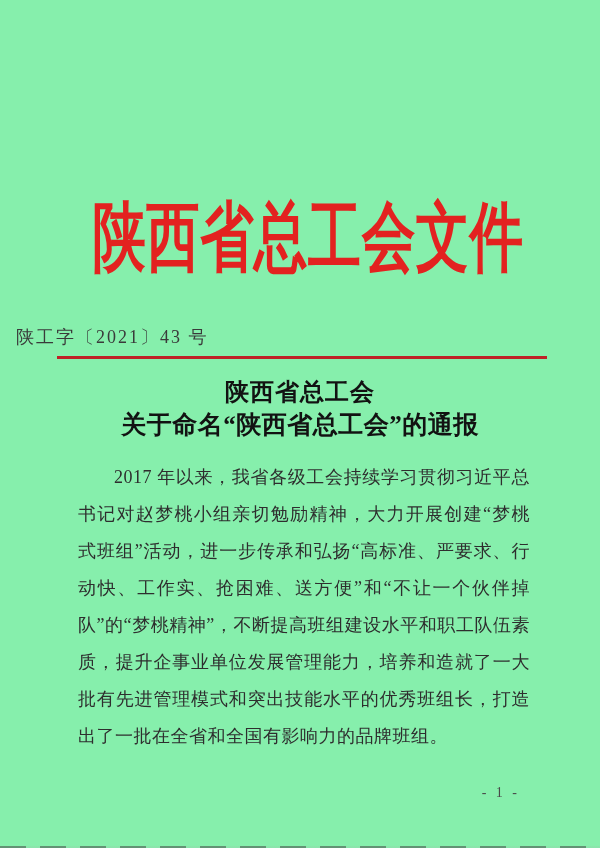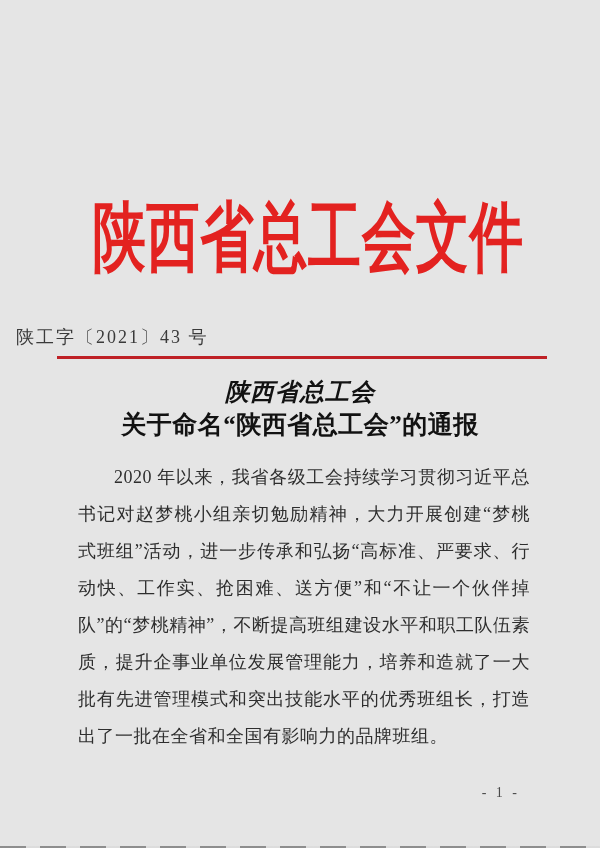--- a/index.html
+++ b/index.html
@@ -4,21 +4,21 @@
 <style>
   html, body {
     margin: 0;
     padding: 0;
     background: #ffffff;
   }
   .page {
     position: relative;
     width: 600px;
     height: 848px;
-    background: #e5e5e5;
+    background: #86efac;
     overflow: hidden;
     font-family: "Liberation Serif", "DejaVu Serif", serif;
   }
 
   
   .red-header {
     position: absolute;
     top: 192px;
     left: 0;
     width: 100%;
@@ -66,21 +66,20 @@
     left: 0;
     width: 100%;
     text-align: center;
     color: #121212;
     font-weight: bold;
   }
   .doc-title .line1 {
     font-size: 24px;
     line-height: 32px;
     letter-spacing: 1px;
-    font-style: italic;
   }
   .doc-title .line2 {
     font-size: 25px;
     line-height: 33px;
     letter-spacing: 0.5px;
   }
 
   
   .body-text {
     position: absolute;
@@ -137,20 +136,20 @@
   <div class="doc-number">陕工字〔2021〕43 号</div>
 
   <div class="red-rule"></div>
 
   <div class="doc-title">
     <div class="line1">陕西省总工会</div>
     <div class="line2">关于命名“陕西省总工会”的通报</div>
   </div>
 
   <div class="body-text">
-    <p class="indented">2020 年以来，我省各级工会持续学习贯彻习近平总书记对赵梦桃小组亲切勉励精神，大力开展创建“梦桃式班组”活动，进一步传承和弘扬“高标准、严要求、行动快、工作实、抢困难、送方便”和“不让一个伙伴掉队”的“梦桃精神”，不断提高班组建设水平和职工队伍素质，提升企事业单位发展管理能力，培养和造就了一大批有先进管理模式和突出技能水平的优秀班组长，打造出了一批在全省和全国有影响力的品牌班组。</p>
+    <p class="indented">2017 年以来，我省各级工会持续学习贯彻习近平总书记对赵梦桃小组亲切勉励精神，大力开展创建“梦桃式班组”活动，进一步传承和弘扬“高标准、严要求、行动快、工作实、抢困难、送方便”和“不让一个伙伴掉队”的“梦桃精神”，不断提高班组建设水平和职工队伍素质，提升企事业单位发展管理能力，培养和造就了一大批有先进管理模式和突出技能水平的优秀班组长，打造出了一批在全省和全国有影响力的品牌班组。</p>
   </div>
 
   <div class="page-number">- 1 -</div>
 
   <div class="scan-edge"></div>
 
 </div>
 
 </body></html>

